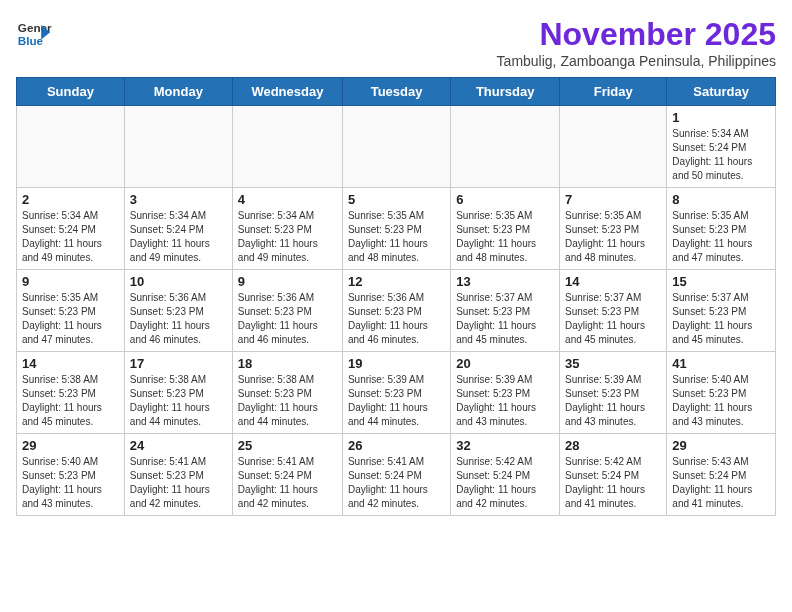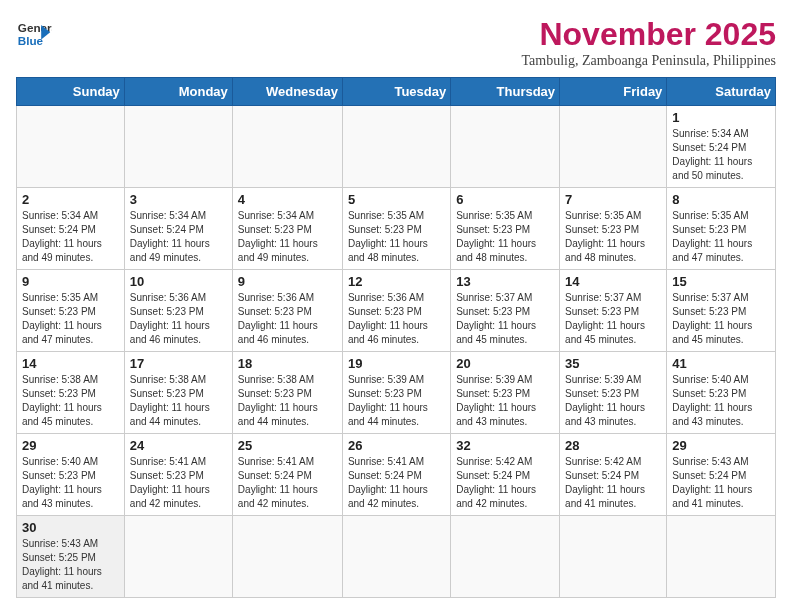--- a/index.html
+++ b/index.html
@@ -24,38 +24,37 @@
     .logo-icon {
       width: 36px;
       height: 36px;
     }
     .title-area {
       text-align: right;
     }
     .month-title {
       font-size: 32px;
       font-weight: bold;
-      color: #be185d;
+      color: #6d28d9;
     }
     .location-title {
       font-size: 14px;
       color: #444;
-      font-family: Liberation Serif, serif;
     }
     .calendar {
       width: 100%;
       border-collapse: collapse;
       border: 1px solid #ccc;
     }
     .calendar th {
       background: #2471b5;
       color: #fff;
       font-size: 13px;
       padding: 6px 4px;
-      text-align: right;
+      text-align: center;
       border: 1px solid #1a5a9a;
     }
     .calendar td {
       vertical-align: top;
       border: 1px solid #ccc;
       padding: 4px 5px;
       font-size: 10px;
       color: #333;
       width: 113px;
       min-height: 80px;
@@ -293,28 +292,14 @@
 Sunset: 5:24 PM
 Daylight: 11 hours and 41 minutes.</div>
         </td>
         <td>
           <span class="day-number">29</span>
           <div class="cell-text" style="white-space: pre-wrap;">Sunrise: 5:43 AM
 Sunset: 5:24 PM
 Daylight: 11 hours and 41 minutes.</div>
         </td>
       </tr>
-      <tr class="last-row">
-        <td>
-          <span class="day-number">30</span>
-          <div class="cell-text" style="white-space: pre-wrap;">Sunrise: 5:43 AM
-Sunset: 5:25 PM
-Daylight: 11 hours and 41 minutes.</div>
-        </td>
-        <td class="empty"></td>
-        <td class="empty"></td>
-        <td class="empty"></td>
-        <td class="empty"></td>
-        <td class="empty"></td>
-        <td class="empty"></td>
-      </tr>
     </tbody>
 </table>
 
 </body></html>

